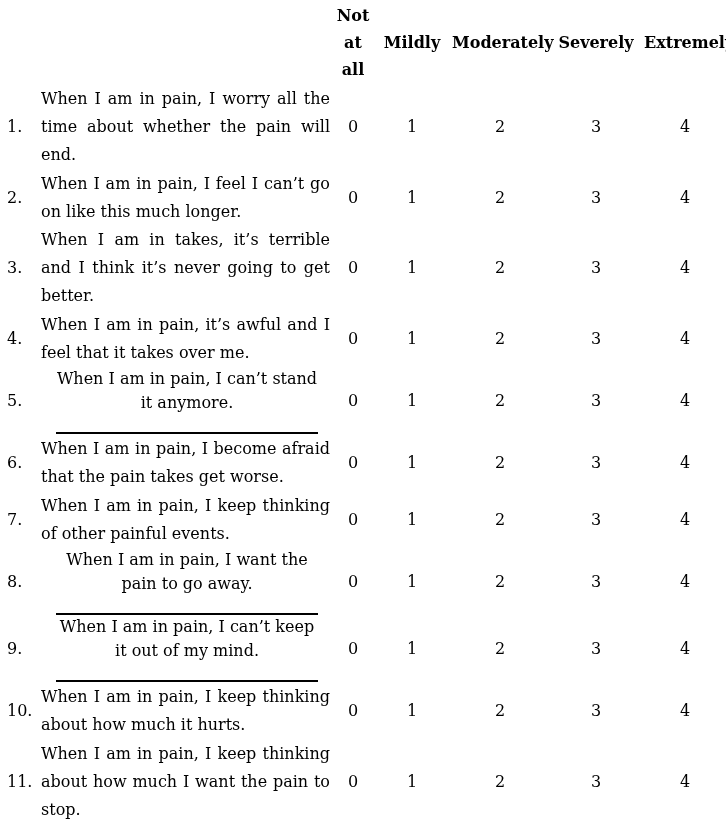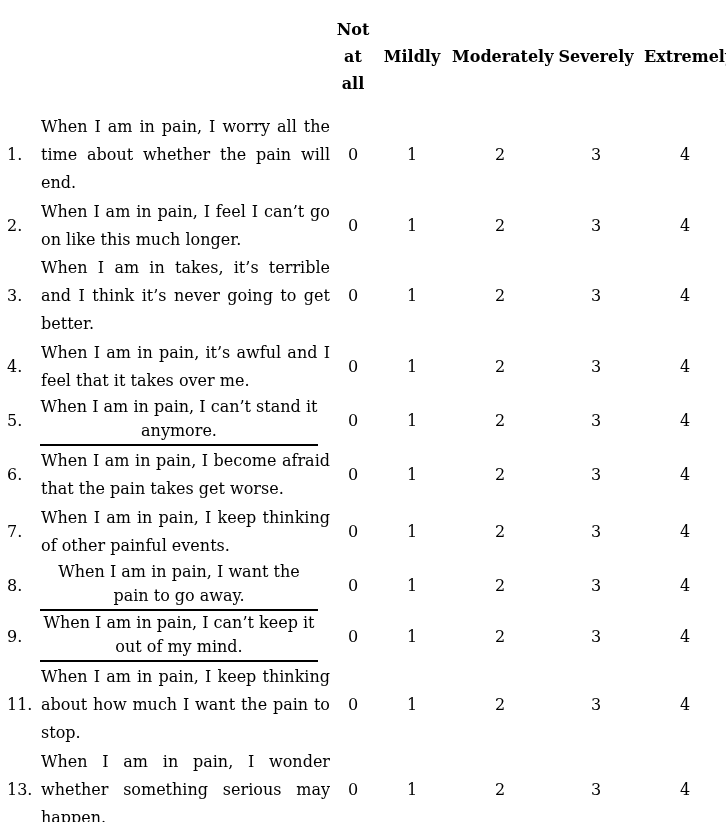--- a/index.html
+++ b/index.html
@@ -9,38 +9,38 @@
     -webkit-font-smoothing:antialiased;
   }
   table.scale-table {
     border-collapse:collapse; table-layout:fixed; width:726px;
   }
   td,th { padding:0; vertical-align:middle; font-size:16px; line-height:28px; color:#000; }
   thead th {
     font-weight:bold; text-align:center; height:78px;
     line-height:27px; vertical-align:middle;
   }
-  th.h-notatall { padding:16px 1px;margin-top:36px; }
+  th.h-notatall { padding:2px 1px;margin-top:36px; }
   tr.row-std  { height:57px; }
   tr.row-short{ height:50px; }
   tr.row-tall { height:86px; }
   tr.row-last { height:53px; }
   td.num { text-align:left; padding-left:7px; font-size:16px; }
   td.q { }
   .qt { display:block; }
   .qt.justify {
     text-align:justify; text-align-last:left;
     padding:0 4px 0 2px;
     margin-left:11px;
   }
   .qt.center { text-align:center; line-height:24px; }
   .qt.underlined {
-    margin:0 16px 0 12px;
+    margin:0 16px 0 28px;
     border-bottom:2px solid #000;
-    padding-bottom:1px;
+    padding-bottom:17px;
   }
   td.r { text-align:center; }
 </style>
 </head>
 <body>
 
 <table class="scale-table">
   <colgroup>
     <col style="width:28px">
       <col style="width:306px">
@@ -154,20 +154,31 @@
       <td class="num">9.</td>
       <td class="q">
           <span class="qt center underlined">When I am in pain, I can’t keep it out of my mind.</span>
         </td>
       <td class="r">0</td>
       <td class="r">1</td>
       <td class="r">2</td>
       <td class="r">3</td>
       <td class="r">4</td>
     </tr>
+    <tr class="row-std">
+      <td class="num">10.</td>
+      <td class="q">
+          <span class="qt justify">When I am in pain, I keep thinking about how much it hurts.</span>
+        </td>
+      <td class="r">0</td>
+      <td class="r">1</td>
+      <td class="r">2</td>
+      <td class="r">3</td>
+      <td class="r">4</td>
+    </tr>
     <tr class="row-tall">
       <td class="num">11.</td>
       <td class="q">
           <span class="qt justify">When I am in pain, I keep thinking about how much I want the pain to stop.</span>
         </td>
       <td class="r">0</td>
       <td class="r">1</td>
       <td class="r">2</td>
       <td class="r">3</td>
       <td class="r">4</td>

